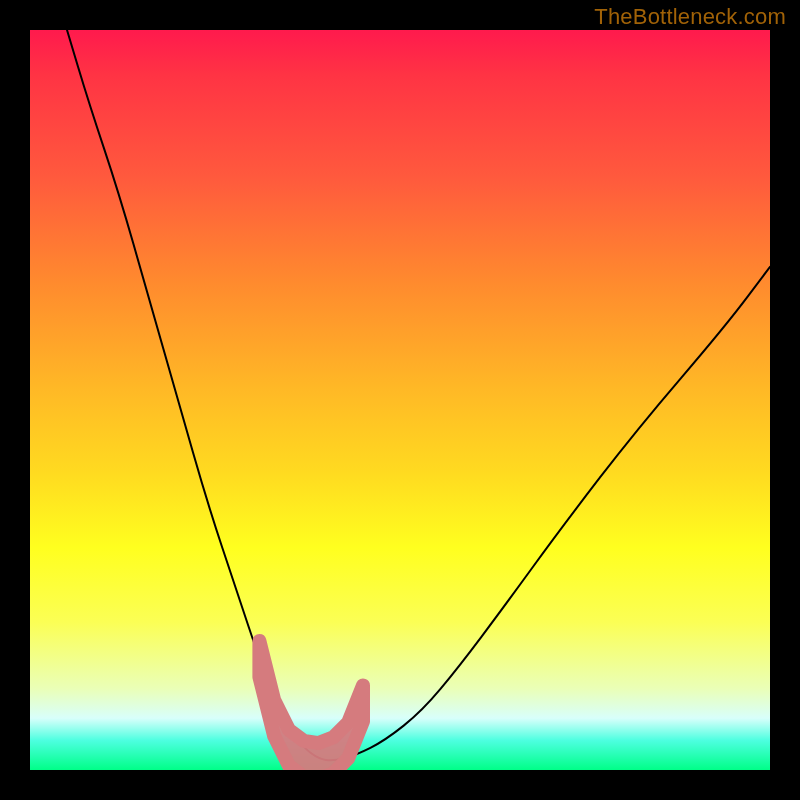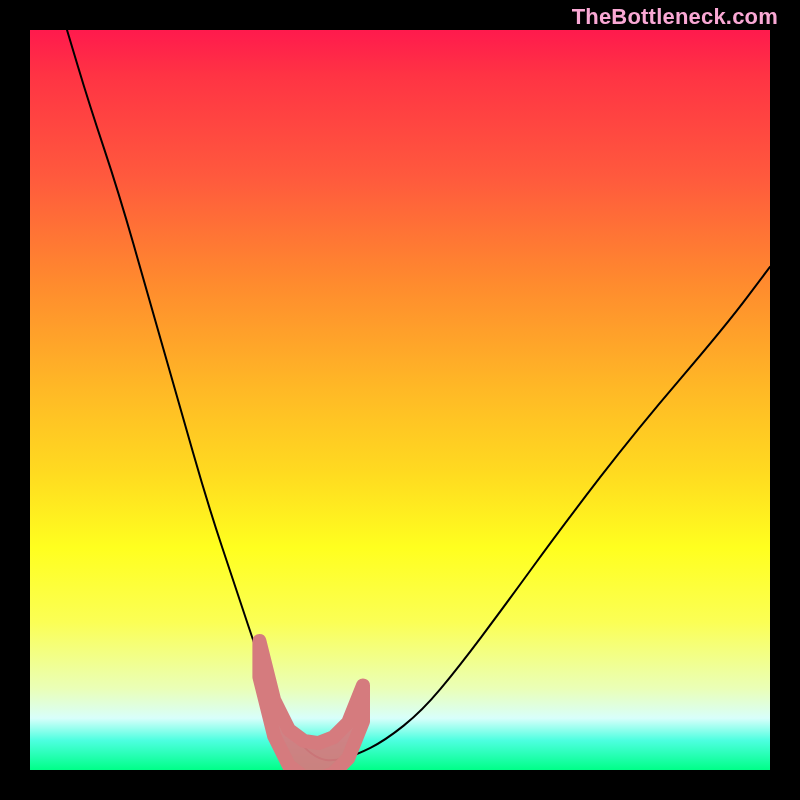--- a/index.html
+++ b/index.html
@@ -13,24 +13,24 @@
   }
   .outer {
     position: relative;
     width: 800px;
     height: 800px;
     background: #000;
   }
   .watermark {
     position: absolute;
     top: 4px;
-    right: 22px;
-    color: #f9a8d4;
+    right: 14px;
+    color: #a16207;
     font-size: 22px;
-    font-weight: 700;
+    font-weight: 400;
     letter-spacing: 0.2px;
     z-index: 10;
   }
   .plot {
     position: absolute;
     
     left: 30px;
     top: 30px;
     width: 740px;
     height: 740px;

